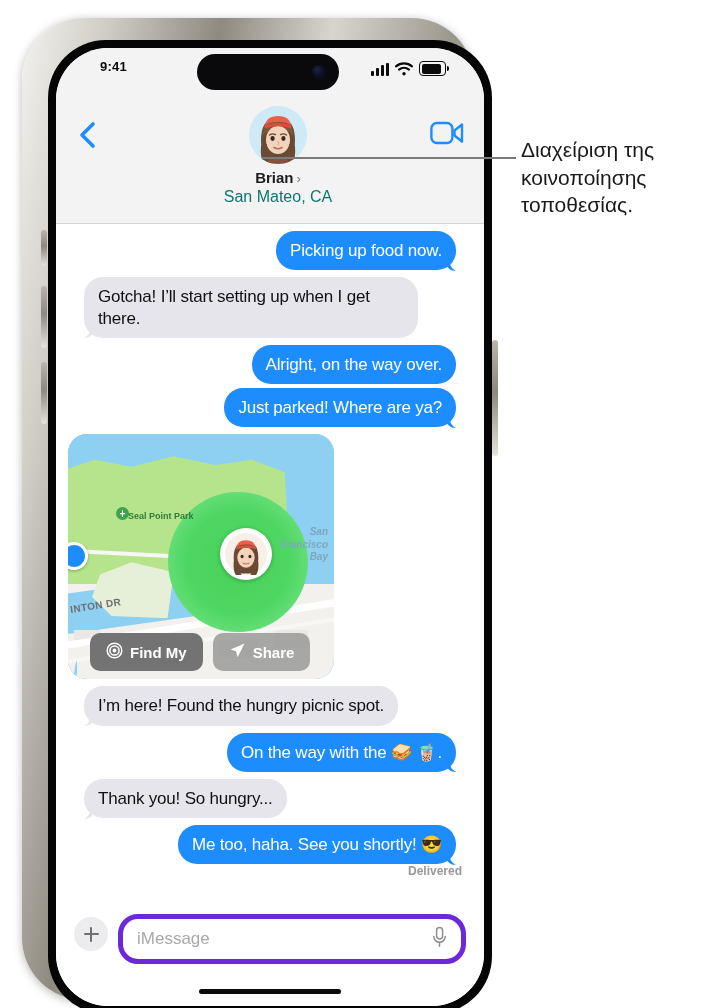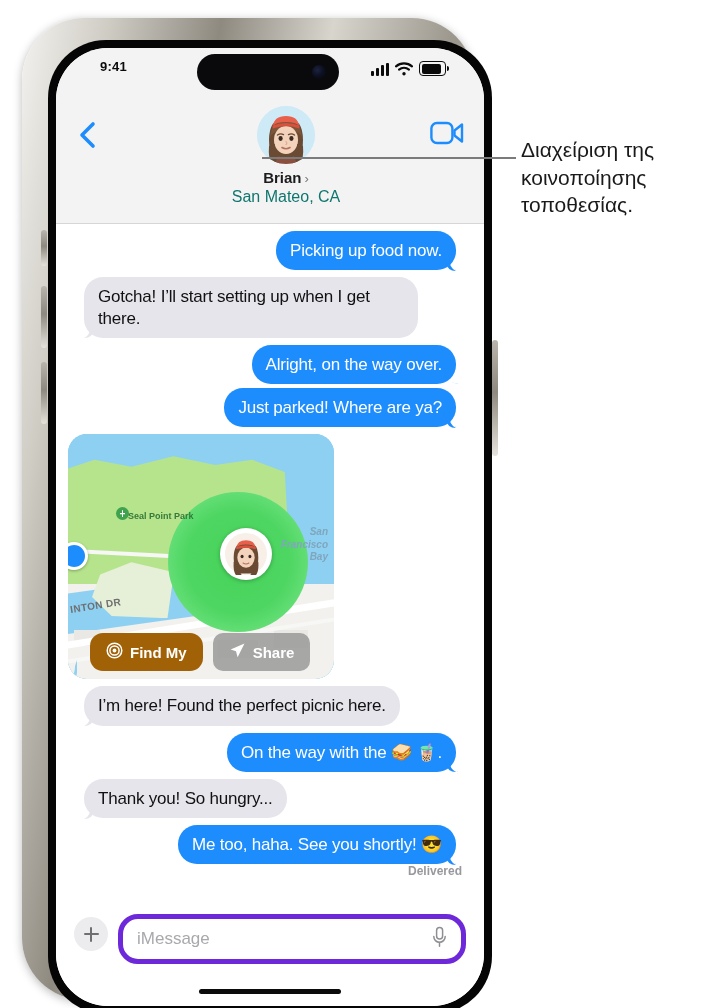--- a/index.html
+++ b/index.html
@@ -61,21 +61,21 @@
   
   #nav-header{
     position:absolute;left:0;top:48px;width:428px;height:127px;
     background:#f3f3f4;border-bottom:.5px solid #d6d6d8;z-index:5;
   }
   #back-button{
     position:absolute;left:16px;top:22px;width:34px;height:34px;cursor:pointer;
   }
   #back-button svg{display:block;}
   #facetime-button{position:absolute;right:20px;top:24px;width:34px;height:26px;cursor:pointer;}
-  #contact-block{position:absolute;left:16px;top:10px;width:428px;text-align:center;}
+  #contact-block{position:absolute;left:8px;top:10px;width:428px;text-align:center;}
   #avatar{
     width:58px;height:58px;border-radius:50%;margin:0 auto;position:relative;overflow:hidden;
     background:#cfeaf7;
   }
   #contact-name-row{
     display:inline-flex;align-items:center;gap:3px;margin-top:5px;
   }
   #contact-name{font-size:15px;color:#1c1c1e;font-weight:600;}
   #contact-chevron{font-size:13px;color:#7a7a7e;line-height:1;transform:translateY(.5px);}
   #contact-location{font-size:16px;color:#0f766e;margin-top:1px;text-align:center;}
@@ -163,21 +163,21 @@
   }
   #street-label{
     position:absolute;left:2px;top:166px;font-size:10px;font-weight:bold;color:#6f6f70;
     transform:rotate(-9deg);letter-spacing:.4px;
   }
   #map-actions{position:absolute;left:22px;bottom:8px;display:flex;gap:10px;z-index:5;}
   .map-btn{
     display:flex;align-items:center;gap:7px;height:38px;padding:0 16px;border-radius:10px;
     font-size:15px;font-weight:600;color:#fff;cursor:pointer;
   }
-  #findmy-button{background:#a16207;border-radius:13px;}
+  #findmy-button{background:#737373;}
   #share-button{background:rgba(150,150,150,.82);}
 
   
   #composer{
     position:absolute;left:0;bottom:0;width:428px;height:105px;background:#fff;z-index:6;
   }
   #plus-button{
     position:absolute;left:18px;top:16px;width:34px;height:34px;border-radius:50%;
     background:#ececee;display:flex;align-items:center;justify-content:center;cursor:pointer;
   }
@@ -399,21 +399,21 @@
           <span class="tail-in">
             <svg width="16" height="20" viewBox="0 0 16 20">
                 <path d="M16 0 L16 12 Q16 20 7 20 Q14 17 14 6 Z" fill="#8ed0f2"></path>
               </svg>
           </span>
         </div>
       </div>
 
       <div class="msg-row in">
         <div class="bubble in" style="max-width:306px;">
-          <span>I’m here! Found the perfect picnic here.</span>
+          <span>I’m here! Found the hungry picnic spot.</span>
           <span class="tail-in">
             <svg width="16" height="20" viewBox="0 0 16 20">
                 <path d="M16 0 L16 12 Q16 20 7 20 Q14 17 14 6 Z" fill="#e6e5eb"></path>
               </svg>
           </span>
         </div>
       </div>
 
       <div class="msg-row out">
         <div class="bubble out">

